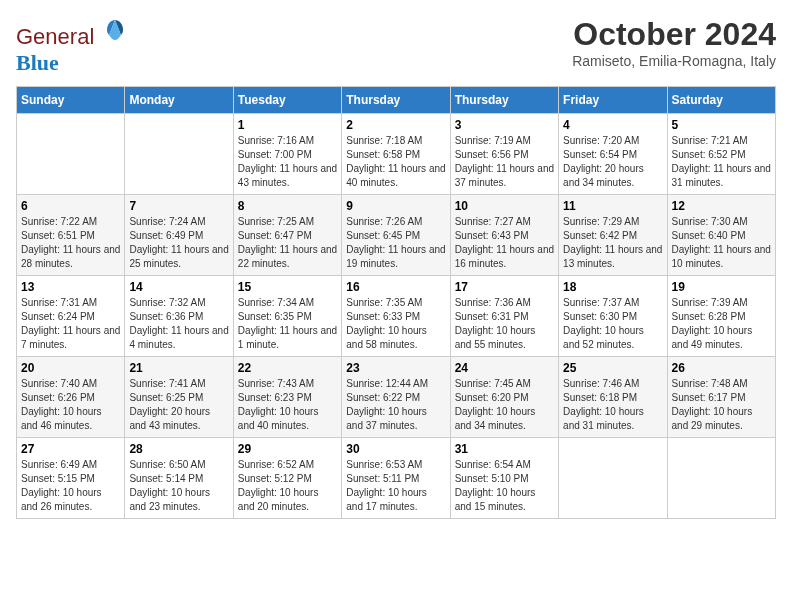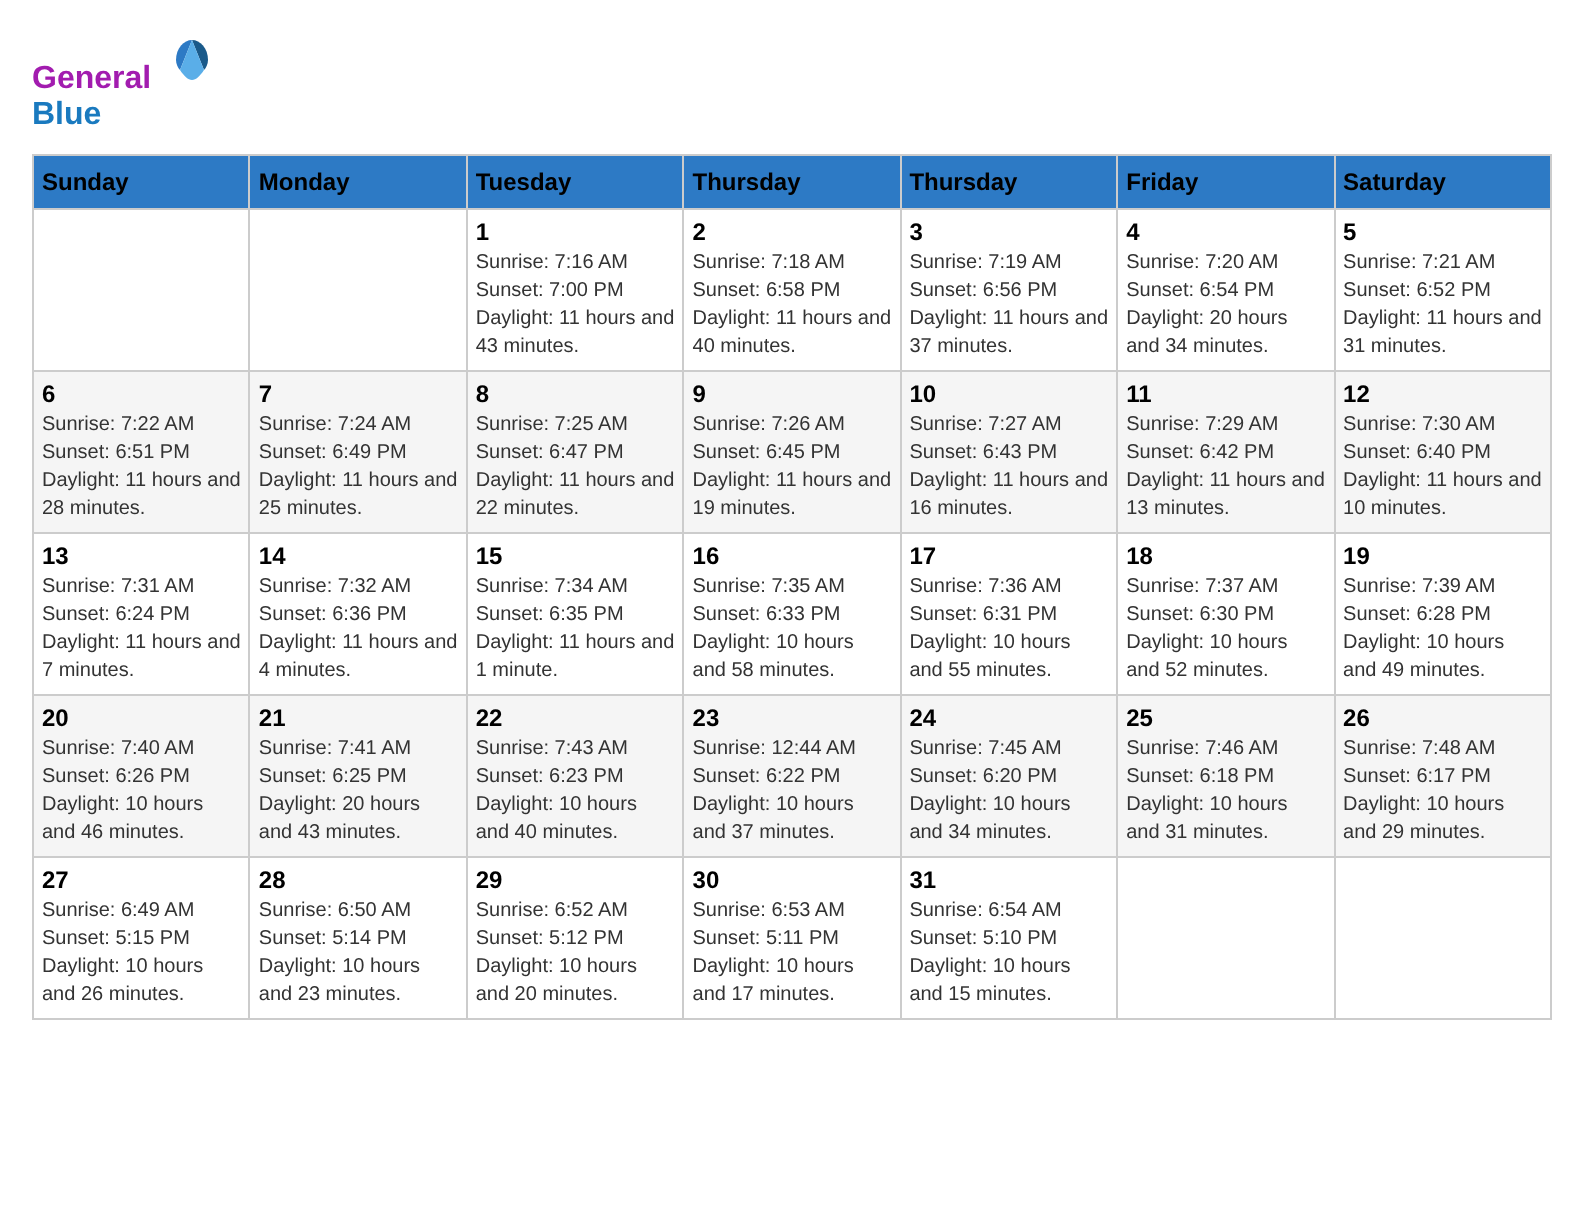--- a/index.html
+++ b/index.html
@@ -14,28 +14,29 @@
       display: flex;
       justify-content: space-between;
       align-items: flex-start;
       margin-bottom: 10px;
     }
     .logo {
       display: flex;
       align-items: center;
     }
     .logo-text-general {
-      font-size: 16px;
-      font-weight: bold;
-      color: #a21caf;
+      font-size: 22px;
+      font-weight: normal;
+      color: #7f1d1d;
     }
     .logo-text-blue {
-      font-size: 16px;
+      font-size: 22px;
       font-weight: bold;
       color: #1a7abf;
+      font-family: Liberation Serif, serif;
     }
     .logo-icon {
       width: 28px;
       height: 28px;
       margin-left: 2px;
     }
     .title-area {
       text-align: right;
     }
     .month-title {
@@ -47,21 +48,21 @@
       font-size: 14px;
       color: #555;
     }
     .calendar {
       width: 100%;
       border-collapse: collapse;
       font-size: 11px;
     }
     .calendar th {
       background-color: #2d7ac5;
-      color: #000000;
+      color: #ffffff;
       padding: 6px 4px;
       text-align: left;
       font-size: 12px;
       font-weight: bold;
       border: 1px solid #ccc;
     }
     .calendar td {
       border: 1px solid #ccc;
       vertical-align: top;
       padding: 4px;
@@ -96,20 +97,24 @@
       <span class="logo-text-general">General</span>
       <svg class="logo-icon" viewBox="0 0 28 28" xmlns="http://www.w3.org/2000/svg">
         <path d="M14 4 C10 4, 6 8, 6 14 C6 16, 7 18, 8 19 L14 4Z" fill="#2d7ac5"></path>
         <path d="M14 4 C18 4, 22 8, 22 14 C22 16, 21 18, 20 19 L14 4Z" fill="#1a5a8a"></path>
         <path d="M8 19 C10 22, 12 24, 14 24 C16 24, 18 22, 20 19 L14 4Z" fill="#5aaee8"></path>
       </svg>
       <br>
       <span class="logo-text-blue">Blue</span>
     </div>
   </div>
+  <div class="title-area">
+    <div class="month-title">October 2024</div>
+    <div class="location-title">Ramiseto, Emilia-Romagna, Italy</div>
+  </div>
 </div>
 
 <table class="calendar">
   <thead>
     <tr>
     <th>Sunday</th>
         <th>Monday</th>
         <th>Tuesday</th>
         <th>Thursday</th>
         <th>Thursday</th>

